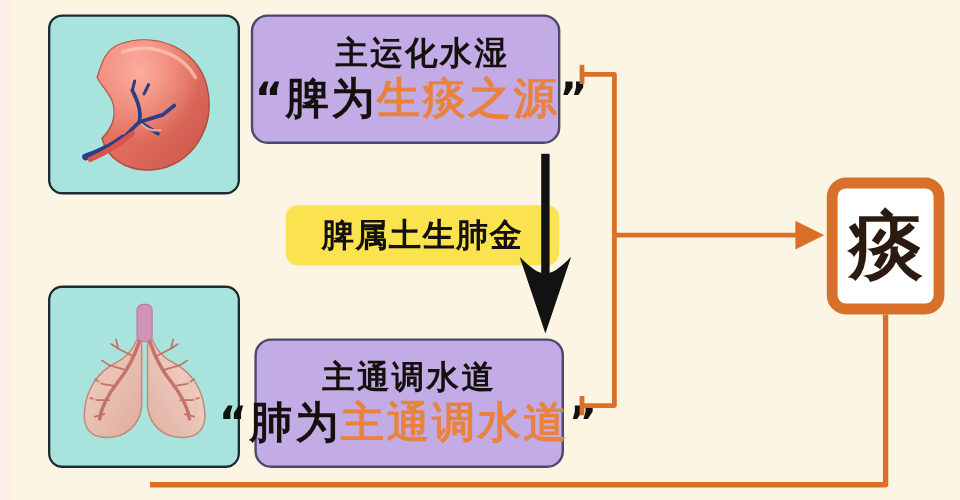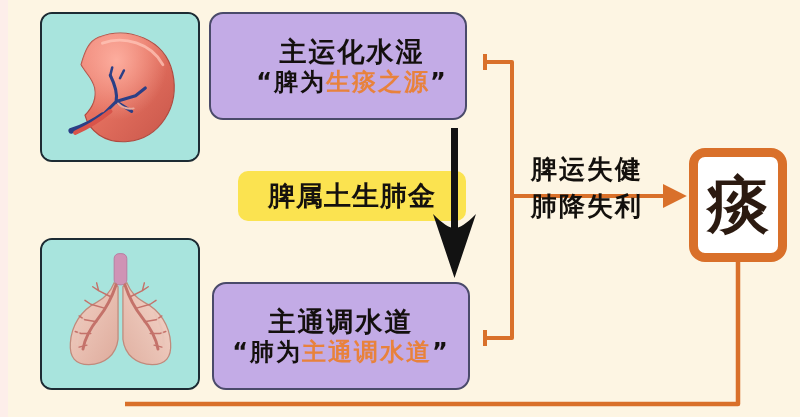--- a/index.html
+++ b/index.html
@@ -35,21 +35,21 @@
     gap:2px;
   }
   .stmt-line{
     font-family:"DejaVu Sans","Liberation Sans",sans-serif;
     font-weight:bold;color:#14100e;
     letter-spacing:2px;
     white-space:nowrap;
     line-height:1.15;
   }
   .stmt-line.l1{font-size:27px;}
-  .stmt-line.l2{font-size:24px;}
+  .stmt-line.l2{font-size:36px;}
   .accent{color:#e8823c;}
 
   
   .yellow-label{
     position:absolute;
     background:#fbe350;
     border-radius:10px;
     display:flex;align-items:center;justify-content:center;
     box-sizing:border-box;
     margin-left:41px;
@@ -189,22 +189,18 @@
       <path d="M485 338 L512 338 L512 196"></path>
       <path d="M485 54 L485 70"></path>
       <path d="M485 330 L485 346"></path>
     </g>
 
     <path d="M512 196 L682 196" fill="none" stroke="#d9702a" stroke-width="4" marker-end="url(#arrowR)"></path>
 
     <path d="M738 262 L738 404 L125 404" fill="none" stroke="#d9702a" stroke-width="4.5" stroke-linejoin="round" stroke-linecap="butt"></path>
   </svg>
 
-  <div class="cause-text" style="left:531px;top:156px;">
-    <div class="cause-line">脾运失健</div>
-    <div class="cause-line" style="margin-top:10px;">肺降失利</div>
-  </div>
 
   <div class="result-box" style="left:689px;top:148px;width:98px;height:114px;">
     <span>痰</span>
   </div>
 
 </div>
 
 </body></html>

